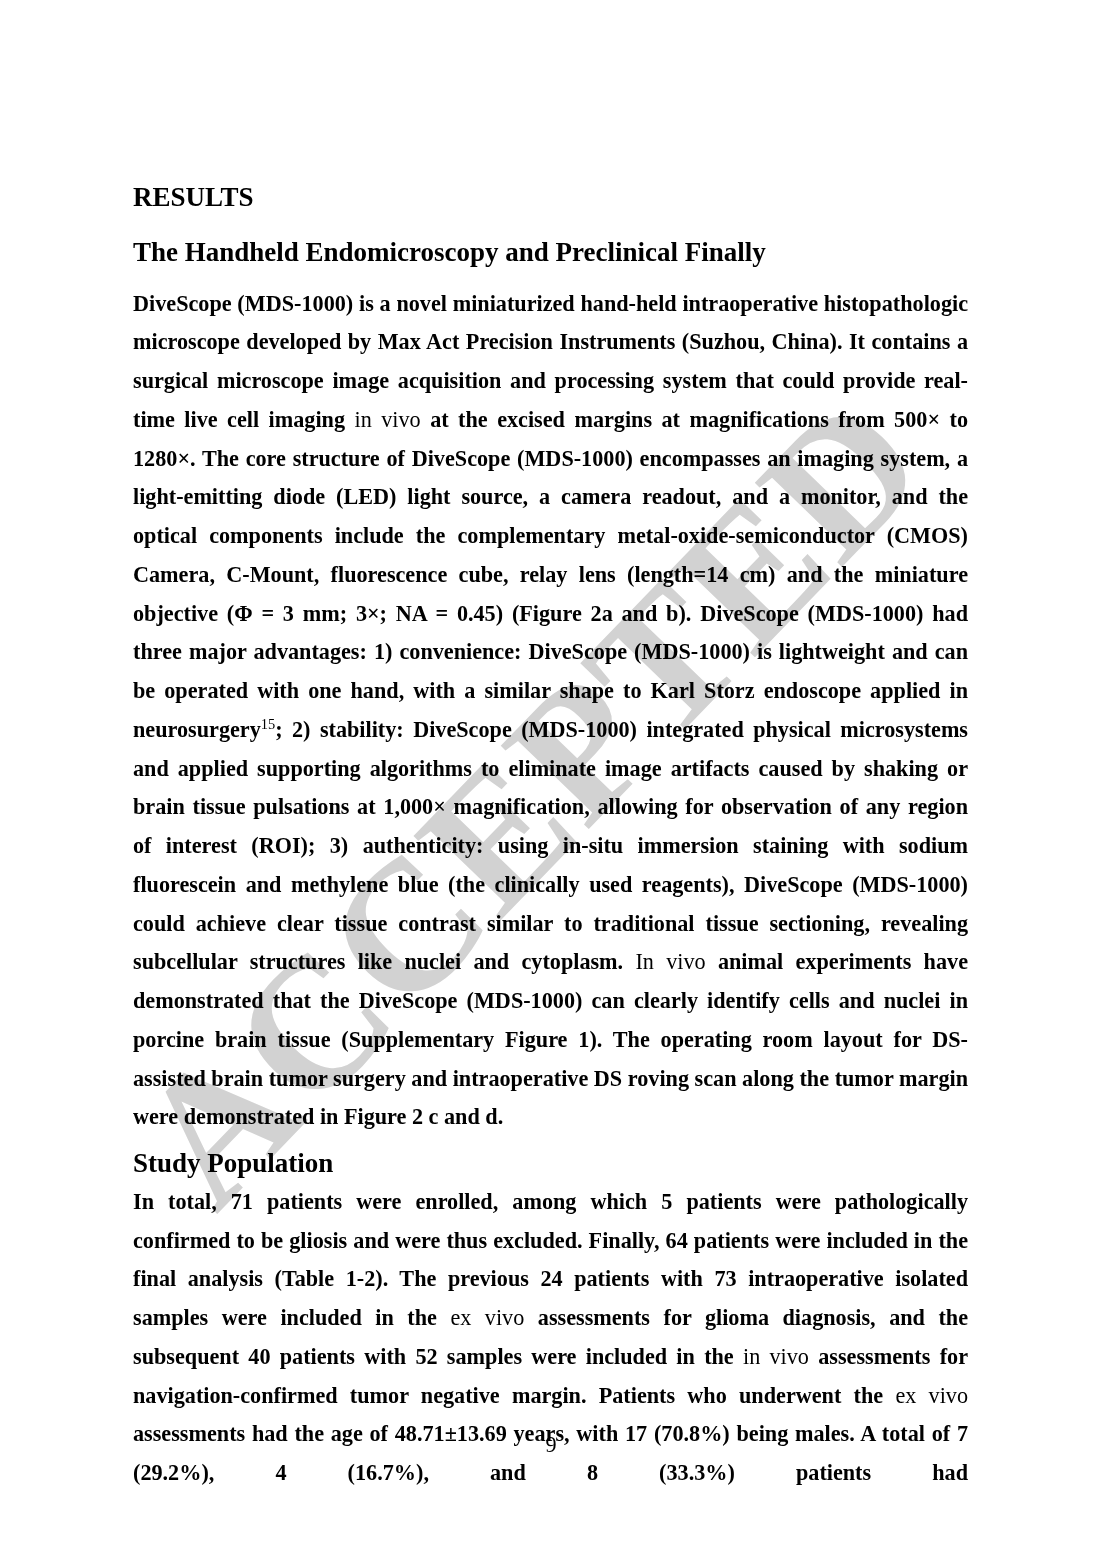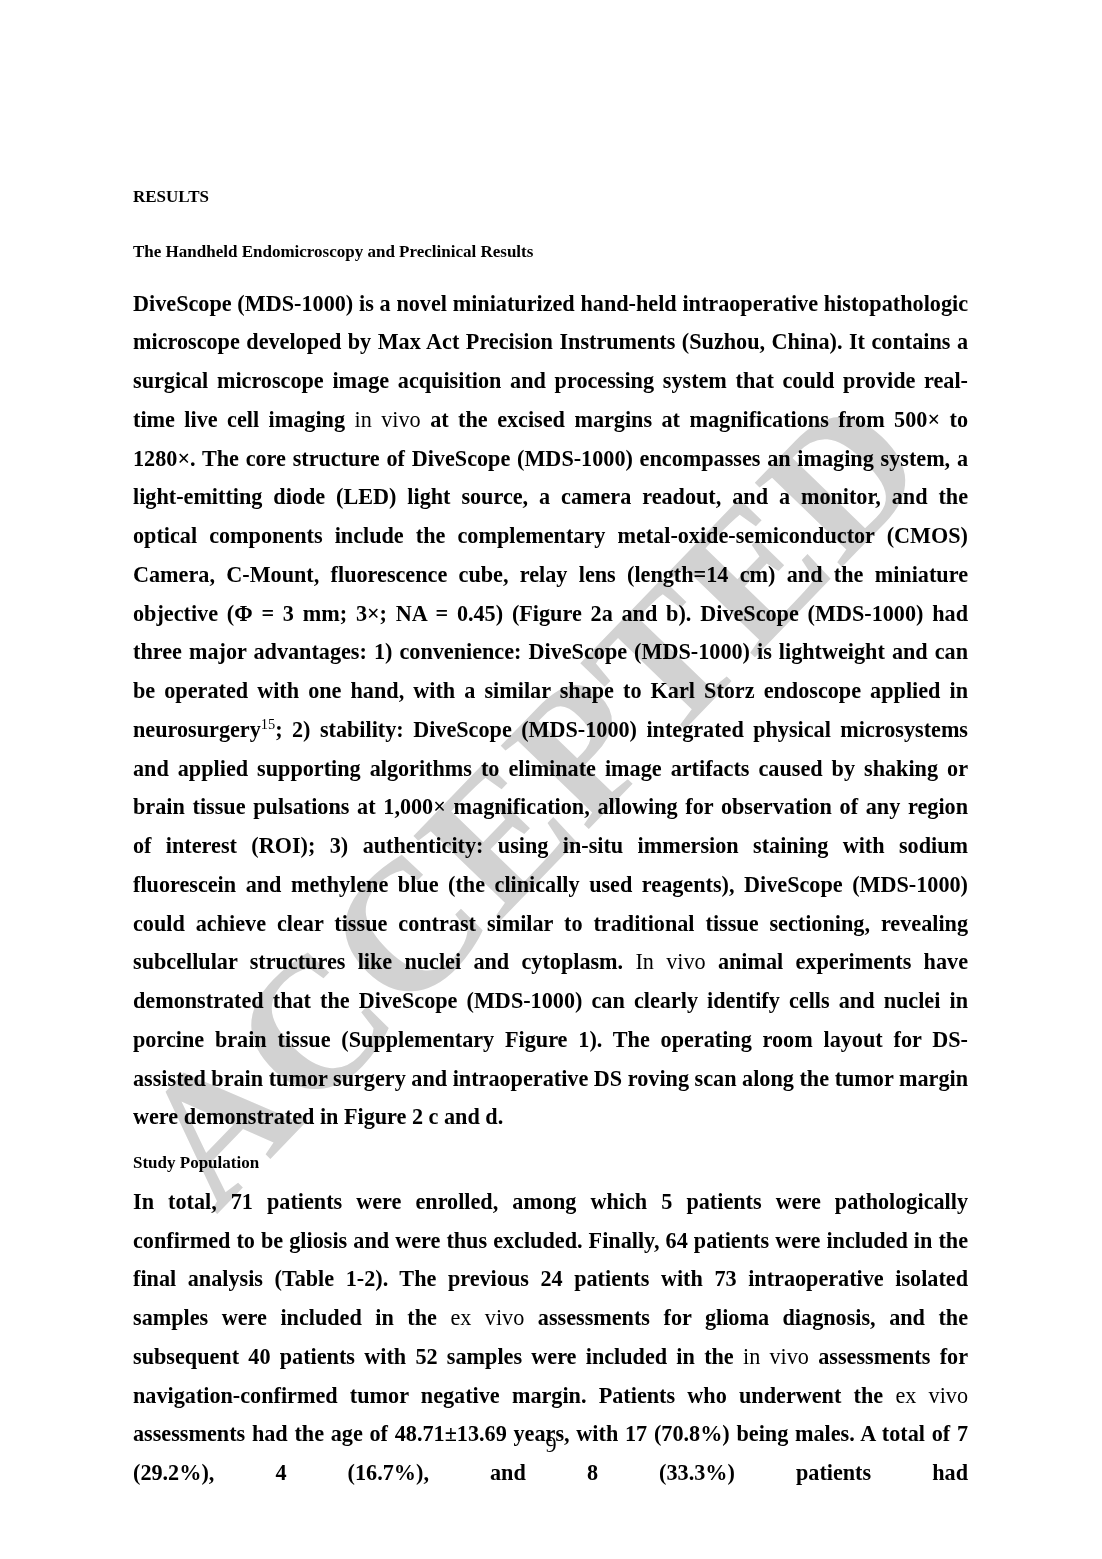--- a/index.html
+++ b/index.html
@@ -30,21 +30,21 @@
   .content {
     position: absolute;
     left: 133px;
     top: 178px;
     width: 835px;
     z-index: 1;
     font-size: 22.2px;
     line-height: 38.75px;
   }
   .content h1, .content h2 {
-    font-size: 17px;
+    font-size: 27px;
     line-height: 38.75px;
     font-weight: bold;
     margin: 0;
   }
   h1.sec-heading { margin-bottom: 16px; }
   h2.sub-heading-1 { margin-bottom: 13px; }
   h2.sub-heading-2 { margin-bottom: 0; }
   p.body-par {
     margin: 0;
     text-align: justify;
@@ -74,21 +74,21 @@
 <body>
 
 <div class="page">
 
   <div class="watermark">ACCEPTED</div>
 
   <div class="content">
 
     <h1 class="sec-heading">RESULTS</h1>
 
-    <h2 class="sub-heading-1">The Handheld Endomicroscopy and Preclinical Results</h2>
+    <h2 class="sub-heading-1">The Handheld Endomicroscopy and Preclinical Finally</h2>
 
     <p class="body-par par-1"><span class="run-normal">DiveScope (MDS-1000) is a novel miniaturized hand-held intraoperative histopathologic microscope developed by Max Act Precision Instruments (Suzhou, China). It contains a surgical microscope image acquisition and processing system that could provide real-time live cell imaging </span><span class="run-italic">in vivo</span><span class="run-normal"> at the excised margins at magnifications from 500× to 1280×. The core structure of DiveScope (MDS-1000) encompasses an imaging system, a light-emitting diode (LED) light source, a camera readout, and a monitor, and the optical components include the complementary metal-oxide-semiconductor (CMOS) Camera, C-Mount, fluorescence cube, relay lens (length=14 cm) and the miniature objective (Φ = 3 mm; 3×; NA = 0.45) (</span><span class="run-bold">Figure 2a and b</span><span class="run-normal">). DiveScope (MDS-1000) had three major advantages: 1) convenience: DiveScope (MDS-1000) is lightweight and can be operated with one hand, with a similar shape to Karl Storz endoscope applied in neurosurgery</span><span class="run-sup">15</span><span class="run-normal">; 2) stability: DiveScope (MDS-1000) integrated physical microsystems and applied supporting algorithms to eliminate image artifacts caused by shaking or brain tissue pulsations at 1,000× magnification, allowing for observation of any region of interest (ROI); 3) authenticity: using in-situ immersion staining with sodium fluorescein and methylene blue (the clinically used reagents), DiveScope (MDS-1000) could achieve clear tissue contrast similar to traditional tissue sectioning, revealing subcellular structures like nuclei and cytoplasm. </span><span class="run-italic">In vivo</span><span class="run-normal"> animal experiments have demonstrated that the DiveScope (MDS-1000) can clearly identify cells and nuclei in porcine brain tissue (</span><span class="run-bold">Supplementary Figure 1</span><span class="run-normal">). The operating room layout for DS-assisted brain tumor surgery and intraoperative DS roving scan along the tumor margin were demonstrated in </span><span class="run-bold">Figure 2 c and d</span><span class="run-normal">.</span></p>
 
     <h2 class="sub-heading-2">Study Population</h2>
 
     <p class="body-par par-2"><span class="run-normal">In total, 71 patients were enrolled, among which 5 patients were pathologically confirmed to be gliosis and were thus excluded. Finally, 64 patients were included in the final analysis (</span><span class="run-bold">Table 1-2</span><span class="run-normal">). The previous 24 patients with 73 intraoperative isolated samples were included in the </span><span class="run-italic">ex vivo</span><span class="run-normal"> assessments for glioma diagnosis, and the subsequent 40 patients with 52 samples were included in the </span><span class="run-italic">in vivo</span><span class="run-normal"> assessments for navigation-confirmed tumor negative margin. Patients who underwent the </span><span class="run-italic">ex vivo</span><span class="run-normal"> assessments had the age of 48.71±13.69 years, with 17 (70.8%) being males. A total of 7 (29.2%), 4 (16.7%), and 8 (33.3%) patients had</span></p>
 
   </div>
 
   <div class="page-number">9</div>

